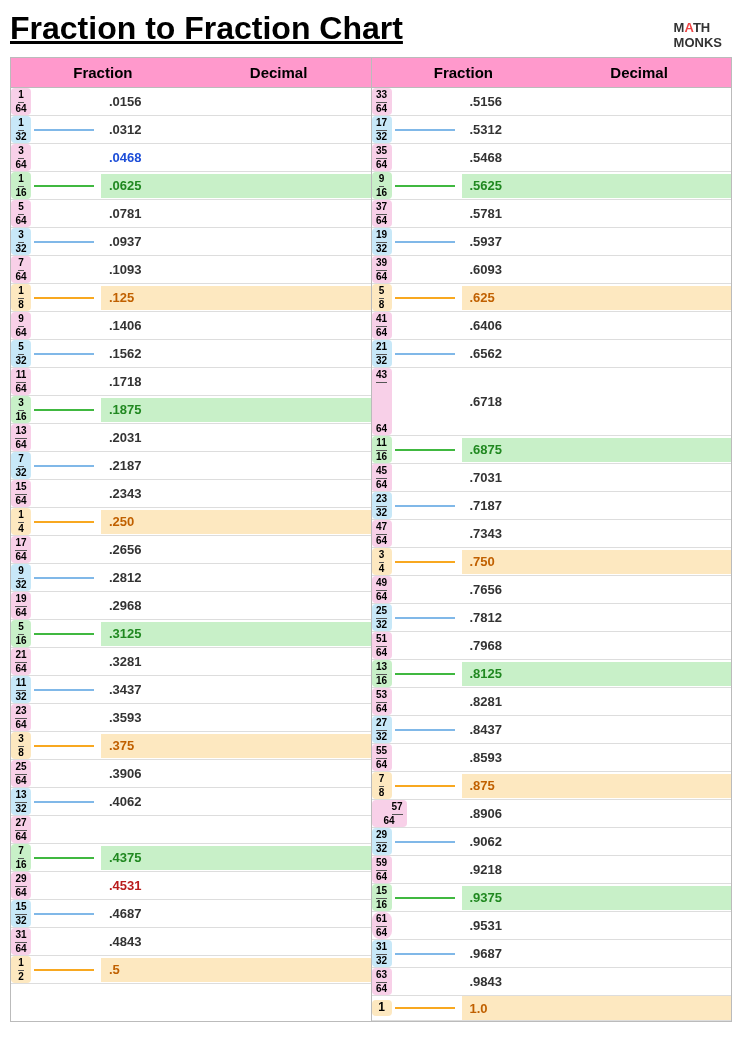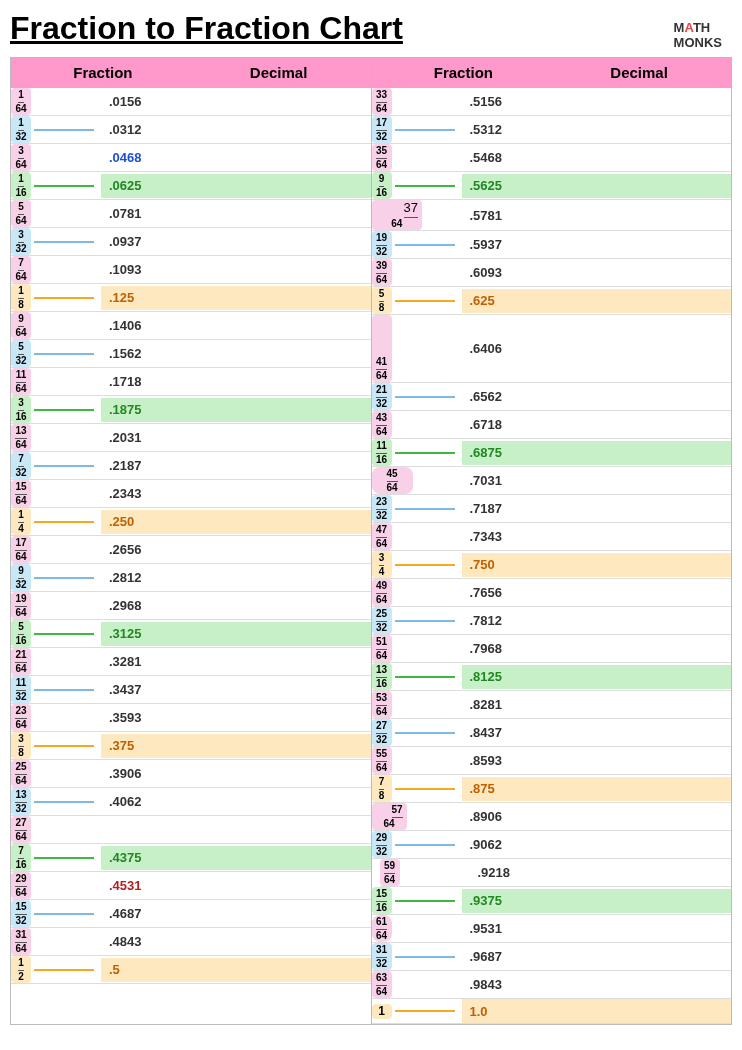--- a/index.html
+++ b/index.html
@@ -436,21 +436,21 @@
               <span style="border-bottom: 1.5px solid rgb(85, 85, 85); padding-bottom: 1px; font-size: 10px; font-weight: bold;">9</span>
               <span style="font-size: 10px; font-weight: bold;">16</span>
             </div>
             <div style="height: 2px; flex: 1 1 0%; margin: 0px 3px; background: rgb(64, 184, 64);"></div>
           </div>
           <div style="display: flex; align-items: center; padding-left: 8px; font-size: 13px; font-weight: bold; color: rgb(32, 136, 32); background: rgb(200, 240, 200); min-height: 24px;">.5625</div>
         </div>
         <div style="display: grid; grid-template-columns: 90px 1fr; align-items: center; min-height: 24px; border-bottom: 1px solid rgb(221, 221, 221);">
           <div style="display: flex; align-items: center; justify-content: flex-end; padding-right: 4px;">
             <div style="display: inline-flex; flex-direction: column; align-items: center; font-size: 10px; line-height: 1.15; border-radius: 4px; padding: 1px 4px; min-width: 20px; text-align: center; background: rgb(248, 208, 232);">
-              <span style="border-bottom: 1.5px solid rgb(85, 85, 85); padding-bottom: 1px; font-size: 13px; font-weight: normal; margin-left: 28px;">37</span>
+              <span style="border-bottom: 1.5px solid rgb(85, 85, 85); padding-bottom: 1px; font-size: 10px; font-weight: bold;">37</span>
               <span style="font-size: 10px; font-weight: bold;">64</span>
             </div>
             <div style="height: 2px; flex: 1 1 0%; margin: 0px 3px; background: transparent;"></div>
           </div>
           <div style="display: flex; align-items: center; padding-left: 8px; font-size: 13px; font-weight: bold; color: rgb(51, 51, 51); background: transparent; min-height: 24px;">.5781</div>
         </div>
         <div style="display: grid; grid-template-columns: 90px 1fr; align-items: center; min-height: 24px; border-bottom: 1px solid rgb(221, 221, 221);">
           <div style="display: flex; align-items: center; justify-content: flex-end; padding-right: 4px;">
             <div style="display: inline-flex; flex-direction: column; align-items: center; font-size: 10px; line-height: 1.15; border-radius: 4px; padding: 1px 4px; min-width: 20px; text-align: center; background: rgb(200, 232, 248);">
               <span style="border-bottom: 1.5px solid rgb(85, 85, 85); padding-bottom: 1px; font-size: 10px; font-weight: bold;">19</span>
@@ -476,60 +476,60 @@
               <span style="border-bottom: 1.5px solid rgb(85, 85, 85); padding-bottom: 1px; font-size: 10px; font-weight: bold;">5</span>
               <span style="font-size: 10px; font-weight: bold;">8</span>
             </div>
             <div style="height: 2px; flex: 1 1 0%; margin: 0px 3px; background: rgb(248, 168, 32);"></div>
           </div>
           <div style="display: flex; align-items: center; padding-left: 8px; font-size: 13px; font-weight: bold; color: rgb(192, 96, 0); background: rgb(253, 232, 192); min-height: 24px;">.625</div>
         </div>
         <div style="display: grid; grid-template-columns: 90px 1fr; align-items: center; min-height: 24px; border-bottom: 1px solid rgb(221, 221, 221);">
           <div style="display: flex; align-items: center; justify-content: flex-end; padding-right: 4px;">
             <div style="display: inline-flex; flex-direction: column; align-items: center; font-size: 10px; line-height: 1.15; border-radius: 4px; padding: 1px 4px; min-width: 20px; text-align: center; background: rgb(248, 208, 232);">
-              <span style="border-bottom: 1.5px solid rgb(85, 85, 85); padding-bottom: 1px; font-size: 10px; font-weight: bold; margin-top: 40px;">41</span>
+              <span style="border-bottom: 1.5px solid rgb(85, 85, 85); padding-bottom: 1px; font-size: 10px; font-weight: bold;">41</span>
               <span style="font-size: 10px; font-weight: bold;">64</span>
             </div>
             <div style="height: 2px; flex: 1 1 0%; margin: 0px 3px; background: transparent;"></div>
           </div>
           <div style="display: flex; align-items: center; padding-left: 8px; font-size: 13px; font-weight: bold; color: rgb(51, 51, 51); background: transparent; min-height: 24px;">.6406</div>
         </div>
         <div style="display: grid; grid-template-columns: 90px 1fr; align-items: center; min-height: 24px; border-bottom: 1px solid rgb(221, 221, 221);">
           <div style="display: flex; align-items: center; justify-content: flex-end; padding-right: 4px;">
             <div style="display: inline-flex; flex-direction: column; align-items: center; font-size: 10px; line-height: 1.15; border-radius: 4px; padding: 1px 4px; min-width: 20px; text-align: center; background: rgb(200, 232, 248);">
               <span style="border-bottom: 1.5px solid rgb(85, 85, 85); padding-bottom: 1px; font-size: 10px; font-weight: bold;">21</span>
               <span style="font-size: 10px; font-weight: bold;">32</span>
             </div>
             <div style="height: 2px; flex: 1 1 0%; margin: 0px 3px; background: rgb(128, 184, 232);"></div>
           </div>
           <div style="display: flex; align-items: center; padding-left: 8px; font-size: 13px; font-weight: bold; color: rgb(51, 51, 51); background: transparent; min-height: 24px;">.6562</div>
         </div>
         <div style="display: grid; grid-template-columns: 90px 1fr; align-items: center; min-height: 24px; border-bottom: 1px solid rgb(221, 221, 221);">
           <div style="display: flex; align-items: center; justify-content: flex-end; padding-right: 4px;">
-            <div style="display: inline-flex; flex-direction: column; align-items: center; font-size: 10px; line-height: 1.15; border-radius: 4px; padding: 1px 4px; min-width: 20px; text-align: center; background: rgb(248, 208, 232);">
+            <div style="display: inline-flex; flex-direction: column; align-items: center; font-size: 10px; line-height: 1.15; border-radius: 4px; padding: 1px 4px; min-width: 20px; text-align: center; background: rgb(248, 208, 232); gap: 40px;">
               <span style="border-bottom: 1.5px solid rgb(85, 85, 85); padding-bottom: 1px; font-size: 10px; font-weight: bold;">43</span>
               <span style="font-size: 10px; font-weight: bold;">64</span>
             </div>
             <div style="height: 2px; flex: 1 1 0%; margin: 0px 3px; background: transparent;"></div>
           </div>
           <div style="display: flex; align-items: center; padding-left: 8px; font-size: 13px; font-weight: bold; color: rgb(51, 51, 51); background: transparent; min-height: 24px;">.6718</div>
         </div>
         <div style="display: grid; grid-template-columns: 90px 1fr; align-items: center; min-height: 24px; border-bottom: 1px solid rgb(221, 221, 221);">
           <div style="display: flex; align-items: center; justify-content: flex-end; padding-right: 4px;">
             <div style="display: inline-flex; flex-direction: column; align-items: center; font-size: 10px; line-height: 1.15; border-radius: 4px; padding: 1px 4px; min-width: 20px; text-align: center; background: rgb(200, 240, 200);">
               <span style="border-bottom: 1.5px solid rgb(85, 85, 85); padding-bottom: 1px; font-size: 10px; font-weight: bold;">11</span>
               <span style="font-size: 10px; font-weight: bold;">16</span>
             </div>
             <div style="height: 2px; flex: 1 1 0%; margin: 0px 3px; background: rgb(64, 184, 64);"></div>
           </div>
           <div style="display: flex; align-items: center; padding-left: 8px; font-size: 13px; font-weight: bold; color: rgb(32, 136, 32); background: rgb(200, 240, 200); min-height: 24px;">.6875</div>
         </div>
         <div style="display: grid; grid-template-columns: 90px 1fr; align-items: center; min-height: 24px; border-bottom: 1px solid rgb(221, 221, 221);">
           <div style="display: flex; align-items: center; justify-content: flex-end; padding-right: 4px;">
-            <div style="display: inline-flex; flex-direction: column; align-items: center; font-size: 10px; line-height: 1.15; border-radius: 8px; padding: 1px 15px; min-width: 20px; text-align: center; background: rgb(248, 208, 232);">
+            <div style="display: inline-flex; flex-direction: column; align-items: center; font-size: 10px; line-height: 1.15; border-radius: 2px; padding: 1px 4px; min-width: 20px; text-align: center; background: rgb(248, 208, 232);">
               <span style="border-bottom: 1.5px solid rgb(85, 85, 85); padding-bottom: 1px; font-size: 10px; font-weight: bold;">45</span>
               <span style="font-size: 10px; font-weight: bold;">64</span>
             </div>
             <div style="height: 2px; flex: 1 1 0%; margin: 0px 3px; background: transparent;"></div>
           </div>
           <div style="display: flex; align-items: center; padding-left: 8px; font-size: 13px; font-weight: bold; color: rgb(51, 51, 51); background: transparent; min-height: 24px;">.7031</div>
         </div>
         <div style="display: grid; grid-template-columns: 90px 1fr; align-items: center; min-height: 24px; border-bottom: 1px solid rgb(221, 221, 221);">
           <div style="display: flex; align-items: center; justify-content: flex-end; padding-right: 4px;">
             <div style="display: inline-flex; flex-direction: column; align-items: center; font-size: 10px; line-height: 1.15; border-radius: 4px; padding: 1px 4px; min-width: 20px; text-align: center; background: rgb(200, 232, 248);">
@@ -653,21 +653,21 @@
         <div style="display: grid; grid-template-columns: 90px 1fr; align-items: center; min-height: 24px; border-bottom: 1px solid rgb(221, 221, 221);">
           <div style="display: flex; align-items: center; justify-content: flex-end; padding-right: 4px;">
             <div style="display: inline-flex; flex-direction: column; align-items: center; font-size: 10px; line-height: 1.15; border-radius: 4px; padding: 1px 4px; min-width: 20px; text-align: center; background: rgb(200, 232, 248);">
               <span style="border-bottom: 1.5px solid rgb(85, 85, 85); padding-bottom: 1px; font-size: 10px; font-weight: bold;">29</span>
               <span style="font-size: 10px; font-weight: bold;">32</span>
             </div>
             <div style="height: 2px; flex: 1 1 0%; margin: 0px 3px; background: rgb(128, 184, 232);"></div>
           </div>
           <div style="display: flex; align-items: center; padding-left: 8px; font-size: 13px; font-weight: bold; color: rgb(51, 51, 51); background: transparent; min-height: 24px;">.9062</div>
         </div>
-        <div style="display: grid; grid-template-columns: 90px 1fr; align-items: center; min-height: 24px; border-bottom: 1px solid rgb(221, 221, 221); margin-left: 8px;">
+        <div style="display: grid; grid-template-columns: 90px 1fr; align-items: center; min-height: 24px; border-bottom: 1px solid rgb(221, 221, 221);">
           <div style="display: flex; align-items: center; justify-content: flex-end; padding-right: 4px;">
             <div style="display: inline-flex; flex-direction: column; align-items: center; font-size: 10px; line-height: 1.15; border-radius: 4px; padding: 1px 4px; min-width: 20px; text-align: center; background: rgb(248, 208, 232);">
               <span style="border-bottom: 1.5px solid rgb(85, 85, 85); padding-bottom: 1px; font-size: 10px; font-weight: bold;">59</span>
               <span style="font-size: 10px; font-weight: bold;">64</span>
             </div>
             <div style="height: 2px; flex: 1 1 0%; margin: 0px 3px; background: transparent;"></div>
           </div>
           <div style="display: flex; align-items: center; padding-left: 8px; font-size: 13px; font-weight: bold; color: rgb(51, 51, 51); background: transparent; min-height: 24px;">.9218</div>
         </div>
         <div style="display: grid; grid-template-columns: 90px 1fr; align-items: center; min-height: 24px; border-bottom: 1px solid rgb(221, 221, 221);">

